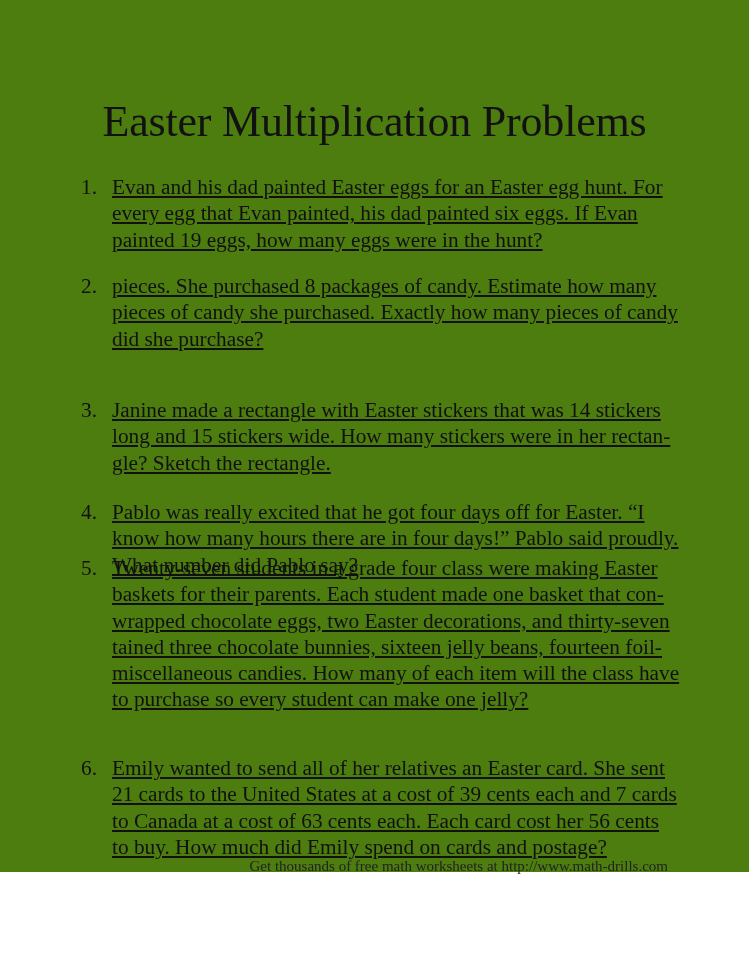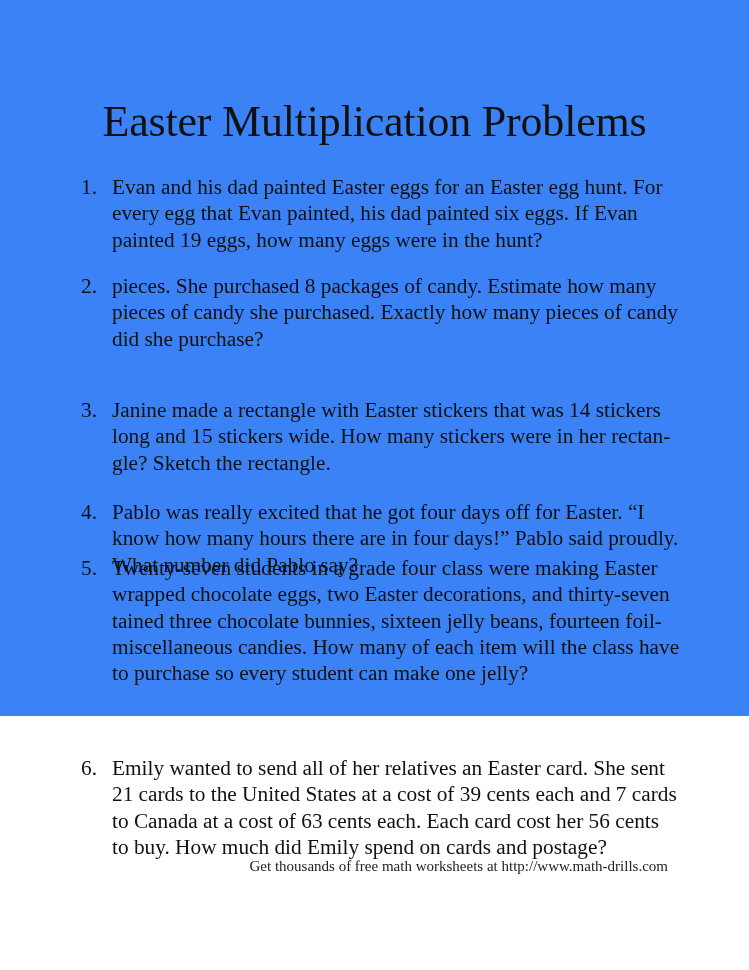--- a/index.html
+++ b/index.html
@@ -11,22 +11,22 @@
     width: 749px;
     height: 970px;
     position: relative;
     overflow: hidden;
     font-family: "Liberation Serif", "DejaVu Serif", serif;
     color: #111111;
   }
   .page {
     position: absolute;
     left: 0; top: 0;
-    width: 749px; height: 716px;
-    background: #3b82f6;
+    width: 749px; height: 872px;
+    background: #4d7c0f;
   }
   .title {
     position: absolute;
     left: 0;
     top: 96px;
     width: 749px;
     text-align: center;
     font-size: 44px;
     line-height: 52px;
     letter-spacing: -0.2px;
@@ -45,20 +45,21 @@
     position: absolute;
     left: 0;
     top: 0;
     width: 28px;
   }
   .problem .text {
     position: absolute;
     left: 31px;
     top: 0;
     width: 590px;
+    text-decoration: underline;
   }
   .problem .line {
     display: block;
     white-space: nowrap;
   }
   .footer {
     position: absolute;
     left: 0;
     width: 668px;
     top: 860px;
@@ -108,20 +109,21 @@
       <span class="line">Pablo was really excited that he got four days off for Easter. “I</span>
       <span class="line">know how many hours there are in four days!” Pablo said proudly.</span>
       <span class="line">What number did Pablo say?</span>
     </div>
   </div>
 
   <div class="problem" style="top:555px;">
     <span class="num">5.</span>
     <div class="text">
       <span class="line">Twenty-seven students in a grade four class were making Easter</span>
+      <span class="line">baskets for their parents. Each student made one basket that con-</span>
       <span class="line">wrapped chocolate eggs, two Easter decorations, and thirty-seven</span>
       <span class="line">tained three chocolate bunnies, sixteen jelly beans, fourteen foil-</span>
       <span class="line">miscellaneous candies. How many of each item will the class have</span>
       <span class="line">to purchase so every student can make one jelly?</span>
     </div>
   </div>
 
   <div class="problem" style="top:755px;">
     <span class="num">6.</span>
     <div class="text">

